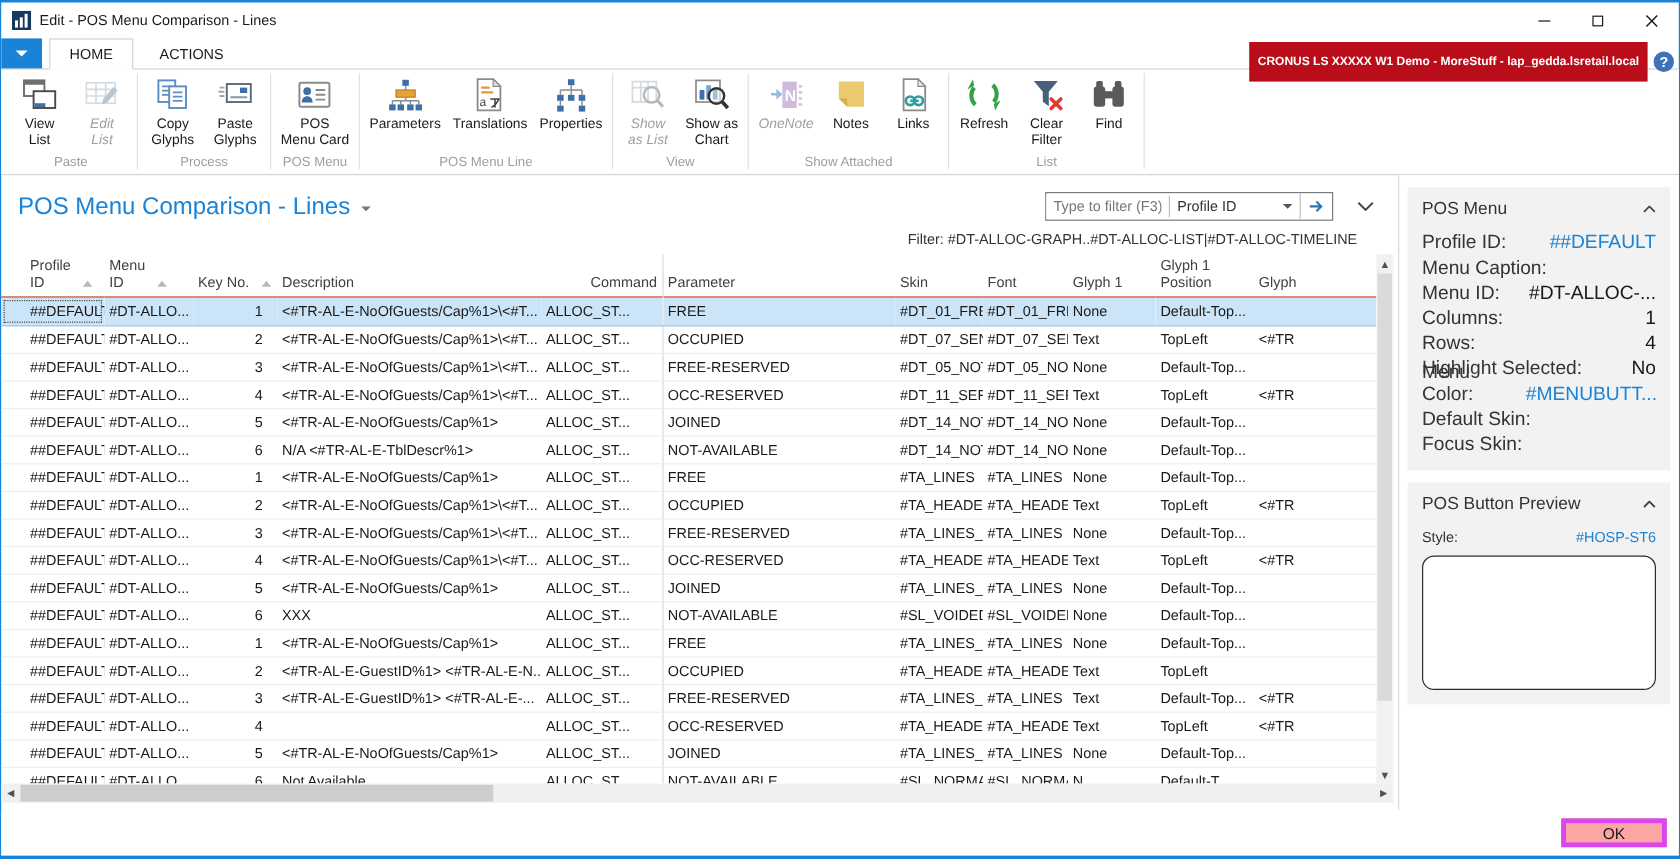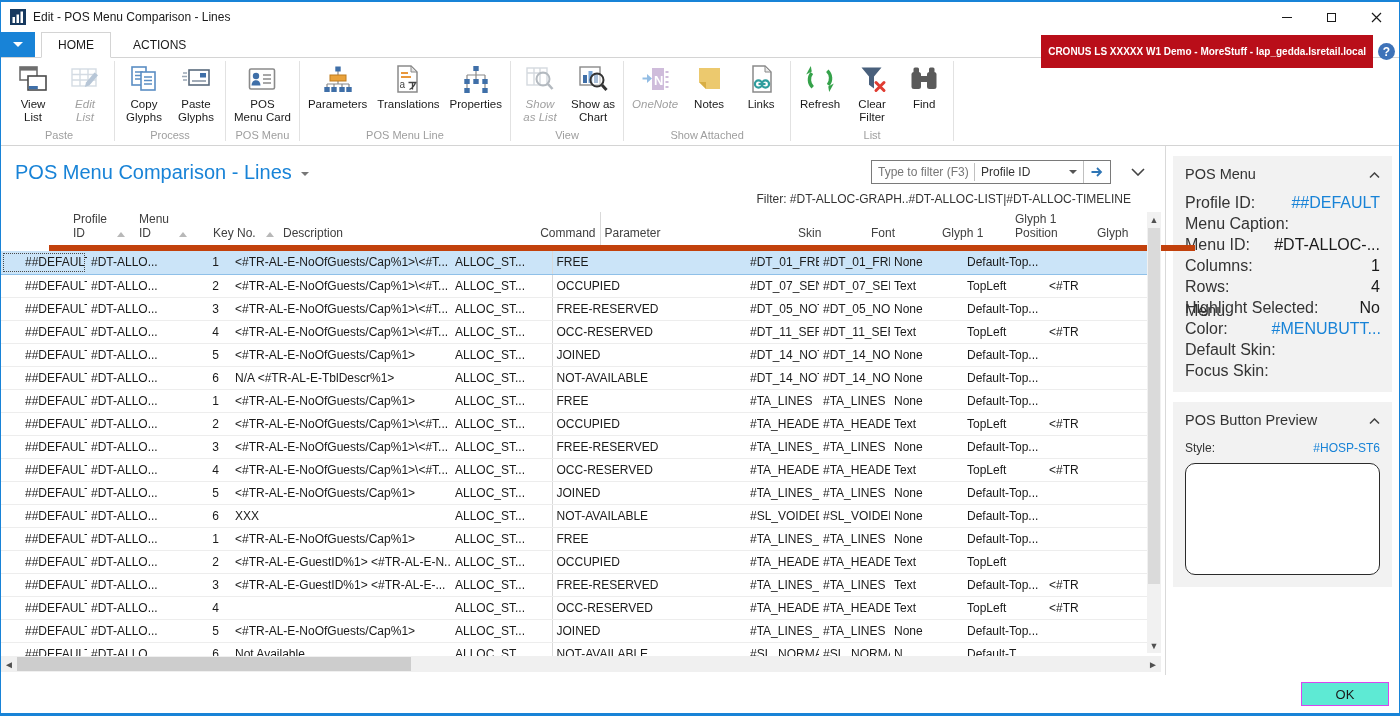--- a/index.html
+++ b/index.html
@@ -50,21 +50,21 @@
   .fb-sep{ width:1px; height:18px; background:#c0c0c0; }
   .fb-field{ display:flex; align-items:center; width:108px; padding:0 6px; font-size:12px; color:#333; }
   .fb-field-caret{ margin-left:auto; width:0; height:0; border-left:4px solid transparent; border-right:4px solid transparent; border-top:4px solid #555; }
   .fb-go{ width:27px; height:22px; display:flex; align-items:center; justify-content:center; border-left:1px solid #c0c0c0; }
   .page-chevron{ margin-left:20px; display:flex; align-items:center; }
   .filter-line{ height:22px; font-size:12px; color:#333; text-align:right; padding-right:34px; line-height:18px; }
   
   .grid-wrap{ position:relative; width:1160px; }
   table{ border-collapse:collapse; table-layout:fixed; width:1146px; }
   th{ font-weight:normal; font-size:12px; color:#404040; text-align:left; vertical-align:bottom; padding:0 4px 5px 4px; white-space:pre-line; line-height:14px; }
-  .thead-table{ height:36px; border-bottom:6px solid #c2410c;margin-left:48px; }
+  .thead-table{ height:36px; border-bottom:1px solid #c2410c; }
   .th-inner{ display:flex; align-items:flex-end; }
   .sort-up{ width:0; height:0; border-left:4px solid transparent; border-right:4px solid transparent; border-bottom:5px solid #b8b8b8; margin-left:10px; margin-bottom:3px; flex:none; }
   .rows-viewport{ height:405px; overflow:hidden; }
   td{ font-size:12px; color:#1a1a1a; padding:0 4px; height:23px; white-space:nowrap; overflow:hidden; border-bottom:1px solid #ededed; }
   td.num{ text-align:right; padding-right:12px; }
   th.r-align .th-inner{ justify-content:flex-end; }
   .col-first{ padding-left:24px; }
   .divider-r{ border-right:1px solid #d9d9d9; }
   tr.selected td{ background:#cbe4f8; border-bottom:1px solid #8fc0e8; }
   tr.selected td.col-first{ outline:1px dotted #4a4a4a; outline-offset:-3px; }
@@ -84,21 +84,21 @@
   .fb-title{ font-size:14.5px; color:#333; }
   .fb-collapse{ margin-left:auto; }
   .fb-field-row{ display:flex; height:21px; align-items:flex-end; font-size:16px; }
   .fb-label{ color:#333; }
   .fb-value{ margin-left:auto; color:#1a1a1a; text-align:right; white-space:nowrap; overflow:hidden; }
   .fb-value.link{ color:#1883d7; }
   .style-row{ display:flex; height:22px; align-items:center; font-size:12px; margin-bottom:4px; }
   .preview-box{ width:100%; height:112px; background:#fff; border:1.5px solid #2b2b2b; border-radius:10px; }
   
   .footer{ height:38px; flex:none; display:flex; align-items:center; justify-content:flex-end; padding-right:10px; background:#fff; }
-  .ok-btn{ width:88px; height:24px; background:#5eead4; border:1px solid #d946ef; font-size:13px; color:#1a1a1a; font-family:"Liberation Sans",sans-serif; }
+  .ok-btn{ width:88px; height:24px; background:#fca5a5; border:4px solid #d946ef; font-size:13px; color:#1a1a1a; font-family:"Liberation Sans",sans-serif; }
 </style>
 </head>
 <body>
 
 <div class="window">
 
   <div class="titlebar">
     <svg class="app-icon" viewBox="0 0 16 16">
         <rect x="0" y="0" width="16" height="16" fill="#17395f"></rect>
         <rect x="2.5" y="8" width="2.5" height="6" fill="#fff"></rect>

